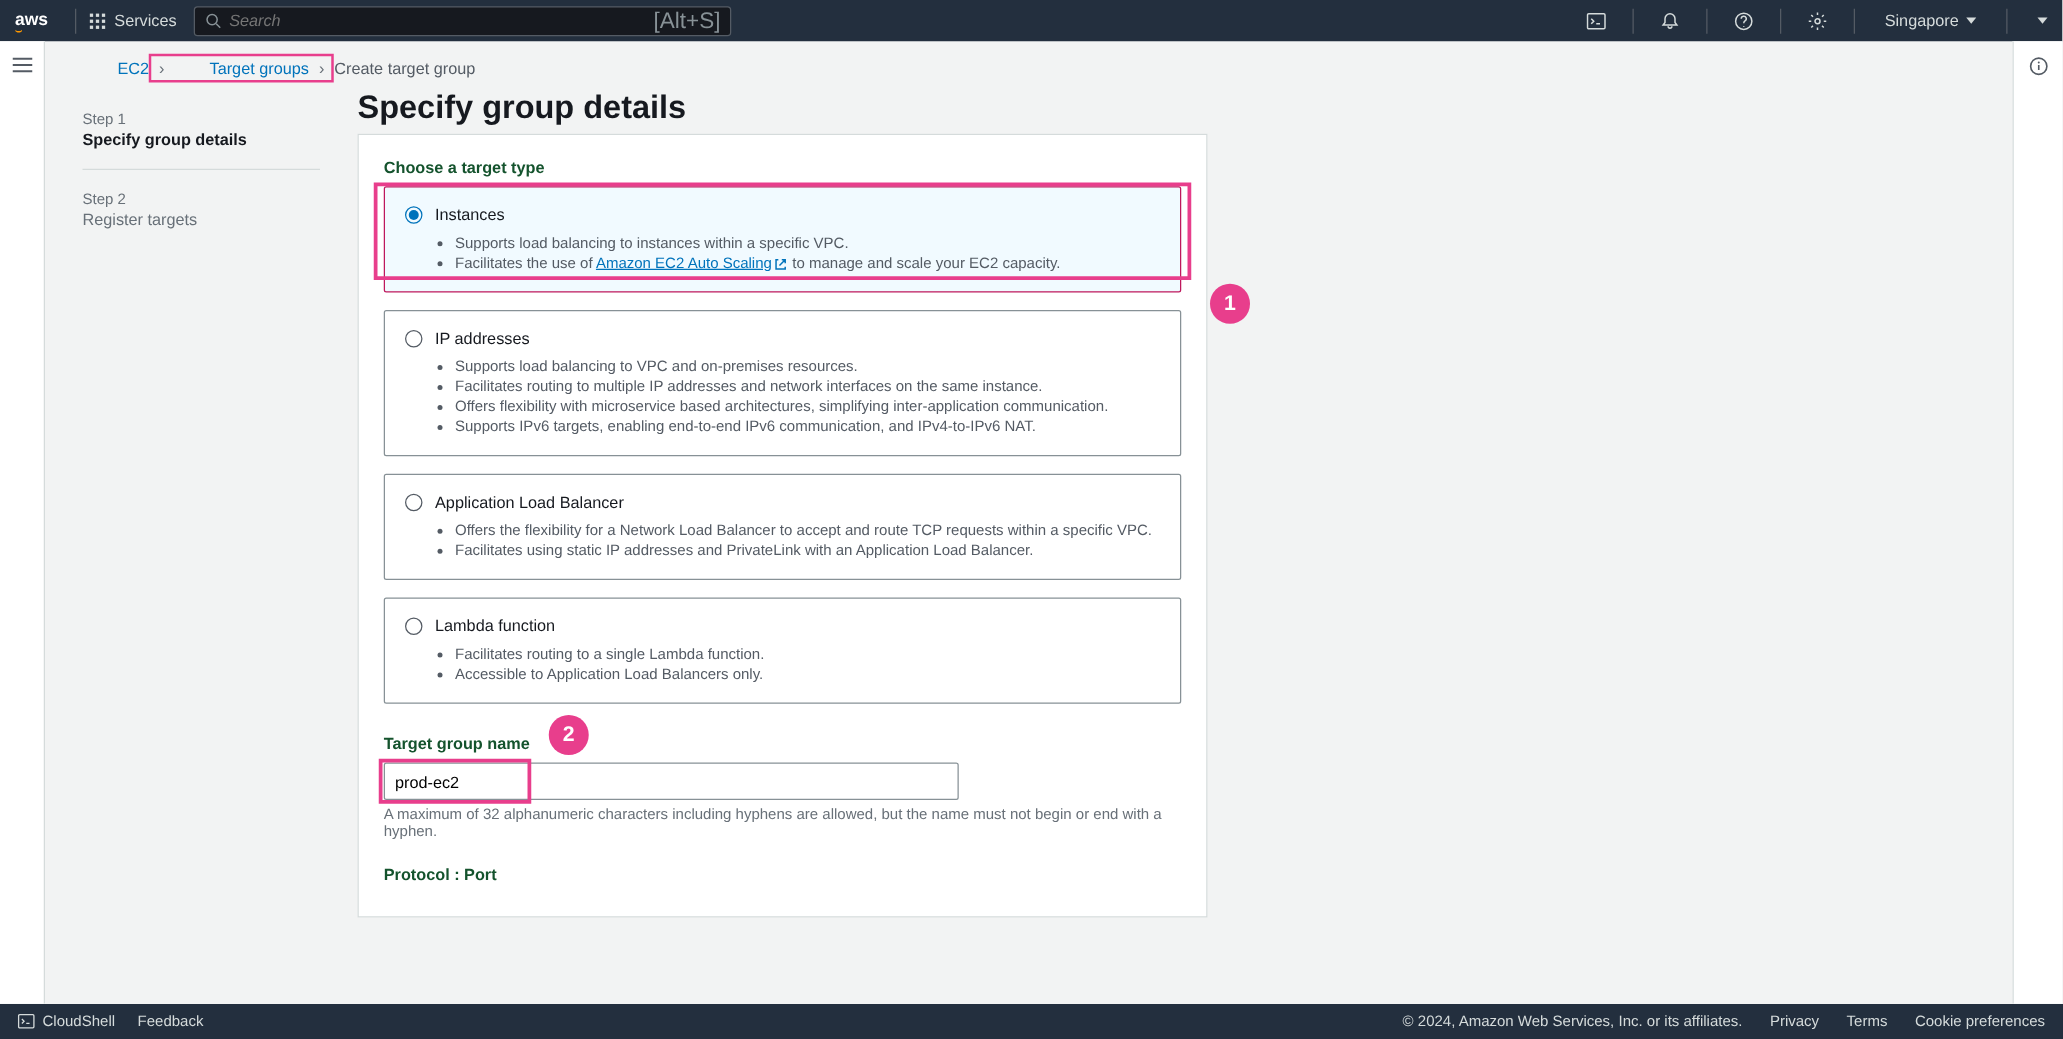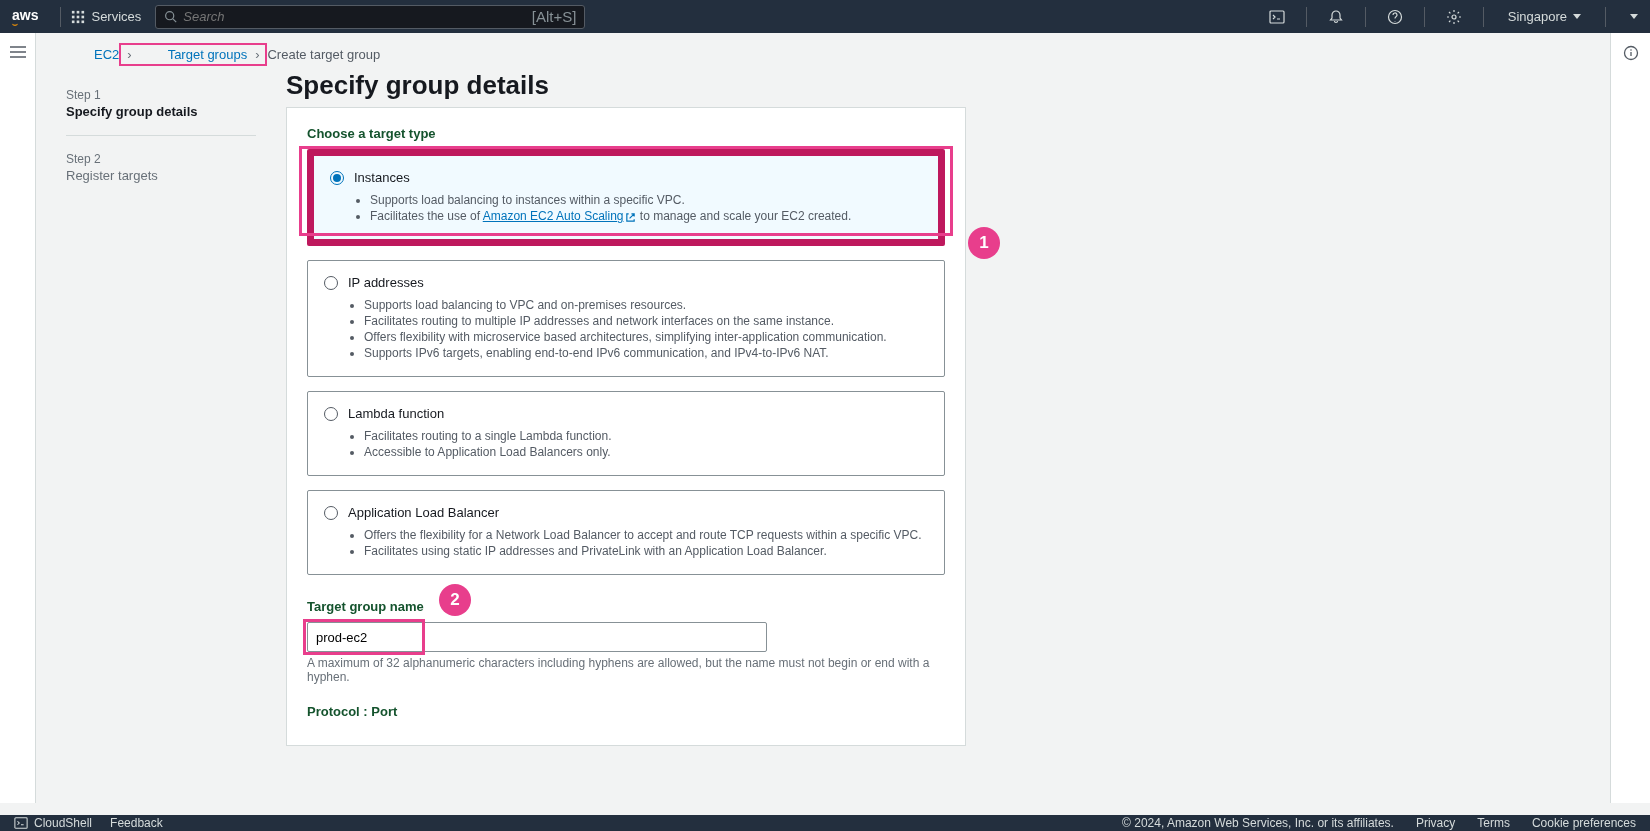--- a/index.html
+++ b/index.html
@@ -8,21 +8,21 @@
     
     .top-nav { background: #232f3e; height: 33px; display: flex; align-items: center; padding: 0 12px; color: #d5dbdb; }
     .aws-logo { color: #fff; font-weight: bold; font-size: 14px; margin-right: 12px; display: flex; align-items: center; }
     .aws-logo-text { color: #fff; font-weight: 700; }
     .aws-smile { color: #ff9900; font-size: 9px; display: block; line-height: 3px; }
     .divider-v { width: 1px; height: 20px; background: #545b64; margin: 0 10px; }
     .services-btn { display: flex; align-items: center; gap: 6px; color: #d5dbdb; cursor: pointer; font-size: 13px; }
     .grid-icon { display: inline-block; width: 14px; height: 14px; }
     .search-box { margin-left: 14px; background: #16191f; border: 1px solid #545b64; border-radius: 3px; height: 24px; display: flex; align-items: center; padding: 0 8px; width: 430px; }
     .search-box input { background: transparent; border: none; outline: none; color: #d5dbdb; font-style: italic; flex: 1; margin-left: 6px; font-size: 13px; }
-    .search-hint { color: #879196; font-size: 15px; }
+    .search-hint { color: #879196; font-size: 18px; }
     .nav-right { margin-left: auto; display: flex; align-items: center; gap: 4px; }
     .icon-btn { width: 30px; height: 30px; display: flex; align-items: center; justify-content: center; cursor: pointer; color: #d5dbdb; }
     .region-btn { display: flex; align-items: center; gap: 6px; padding: 0 10px; cursor: pointer; font-size: 13px; color: #d5dbdb; }
     .caret-down { width: 0; height: 0; border-left: 4px solid transparent; border-right: 4px solid transparent; border-top: 5px solid #d5dbdb; }
     
     
     .main-wrap { display: flex; height: calc(100vh - 33px - 28px); }
     .left-rail { width: 36px; background: #fff; border-right: 1px solid #d5dbdb; padding-top: 12px; display: flex; flex-direction: column; align-items: center; }
     .hamburger { cursor: pointer; }
     
@@ -51,39 +51,39 @@
     
     .panel { background: #fff; border: 1px solid #d5dbdb; border-radius: 0; }
     .panel-header { padding: 14px 20px 12px; border-bottom: 1px solid #d5dbdb; }
     .panel-header h2 { font-size: 17px; font-weight: 700; }
     .panel-header p { font-size: 12px; color: #687078; margin-top: 4px; }
     .panel-body { padding: 18px 20px; }
     
     .field-label { font-size: 13px; font-weight: 700; color: #14532d; margin-bottom: 8px; }
     
     .radio-card { border: 1px solid #879196; border-radius: 2px; padding: 14px 16px 14px 16px; margin-bottom: 14px; cursor: pointer; background: #fff; position: relative; }
-    .radio-card.selected { border: 7px solid #be185d; background: #f1faff; }
+    .radio-card.selected { border: 1px solid #be185d; background: #f1faff; }
     .radio-head { display: flex; align-items: center; gap: 10px; font-size: 13px; font-weight: 400; }
     .radio-circle { width: 14px; height: 14px; border: 1px solid #545b64; border-radius: 50%; display: inline-flex; align-items: center; justify-content: center; flex-shrink: 0; }
     .radio-card.selected .radio-circle { border-color: #0073bb; }
     .radio-dot { width: 8px; height: 8px; background: #0073bb; border-radius: 50%; }
     .radio-bullets { margin: 8px 0 0 40px; font-size: 12px; color: #545b64; }
     .radio-bullets li { margin-bottom: 2px; }
     .inline-link { color: #0073bb; text-decoration: underline; }
     .ext-icon { display: inline-block; vertical-align: text-bottom; margin-left: 2px; }
     
     .radio-card-wrap { position: relative; }
     .highlight-box { position: absolute; border: 3px solid #e83e8c; pointer-events: none; }
     .annot-badge { position: absolute; width: 32px; height: 32px; border-radius: 50%; background: #e83e8c; color: #fff; font-weight: 700; font-size: 17px; display: flex; align-items: center; justify-content: center; }
     
     .text-input { width: 460px; height: 30px; border: 1px solid #879196; border-radius: 2px; padding: 4px 8px; font-size: 13px; font-family: inherit; }
     .helper-text { font-size: 12px; color: #687078; margin-top: 4px; }
     
     
-    .footer { position: fixed; bottom: 0; left: 0; right: 0; height: 16px; background: #232f3e; display: flex; align-items: center; padding: 0 14px; color: #d5dbdb; font-size: 12px; }
+    .footer { position: fixed; bottom: 0; left: 0; right: 0; height: 28px; background: #232f3e; display: flex; align-items: center; padding: 0 14px; color: #d5dbdb; font-size: 12px; }
     .footer-link { color: #d5dbdb; margin-right: 18px; text-decoration: none; display: flex; align-items: center; gap: 6px; }
     .footer-right { margin-left: auto; display: flex; gap: 22px; align-items: center; }
     .footer-right span, .footer-right a { color: #d5dbdb; text-decoration: none; }
     
     
     ::-webkit-scrollbar { width: 14px; }
     ::-webkit-scrollbar-track { background: #f2f3f3; }
     ::-webkit-scrollbar-thumb { background: #879196; border-radius: 7px; border: 3px solid #f2f3f3; }
   </style>
 </head>
@@ -205,21 +205,21 @@
                 <div class="radio-head">
                   <span class="radio-circle">
                       <span class="radio-dot"></span>
                     </span>
                   <span>Instances</span>
                 </div>
                 <ul class="radio-bullets">
                   <li>Supports load balancing to instances within a specific VPC.</li>
                   <li><span>Facilitates the use of </span><a href="#" class="inline-link"><span>Amazon EC2 Auto Scaling</span><svg class="ext-icon" width="11" height="11" viewBox="0 0 12 12">
                           <path d="M4 2H2v8h8V8M7 2h3v3M10 2L5 7" stroke="#0073bb" fill="none" stroke-width="1.3"></path>
-                        </svg></a><span> to manage and scale your EC2 created.</span></li>
+                        </svg></a><span> to manage and scale your EC2 capacity.</span></li>
                 </ul>
               </div>
               <div class="highlight-box" style="top:-3px;left:-8px;right:-8px;bottom:10px"></div>
               <div class="annot-badge" style="top:78px; right:-55px">1</div>
             </div>
 
             <div class="radio-card">
               <div class="radio-head">
                 <span class="radio-circle"></span>
                 <span>IP addresses</span>
@@ -228,36 +228,36 @@
                 <li>Supports load balancing to VPC and on-premises resources.</li>
                 <li>Facilitates routing to multiple IP addresses and network interfaces on the same instance.</li>
                 <li>Offers flexibility with microservice based architectures, simplifying inter-application communication.</li>
                 <li>Supports IPv6 targets, enabling end-to-end IPv6 communication, and IPv4-to-IPv6 NAT.</li>
               </ul>
             </div>
 
             <div class="radio-card">
               <div class="radio-head">
                 <span class="radio-circle"></span>
+                <span>Application Load Balancer</span>
+              </div>
+              <ul class="radio-bullets">
+                <li>Offers the flexibility for a Network Load Balancer to accept and route TCP requests within a specific VPC.</li>
+                <li>Facilitates using static IP addresses and PrivateLink with an Application Load Balancer.</li>
+              </ul>
+            </div>
+
+            <div class="radio-card">
+              <div class="radio-head">
+                <span class="radio-circle"></span>
                 <span>Lambda function</span>
               </div>
               <ul class="radio-bullets">
                 <li>Facilitates routing to a single Lambda function.</li>
                 <li>Accessible to Application Load Balancers only.</li>
-              </ul>
-            </div>
-
-            <div class="radio-card">
-              <div class="radio-head">
-                <span class="radio-circle"></span>
-                <span>Application Load Balancer</span>
-              </div>
-              <ul class="radio-bullets">
-                <li>Offers the flexibility for a Network Load Balancer to accept and route TCP requests within a specific VPC.</li>
-                <li>Facilitates using static IP addresses and PrivateLink with an Application Load Balancer.</li>
               </ul>
             </div>
 
             <div style="height:10px"></div>
             <div class="field-label">Target group name</div>
             <div style="position:relative">
               <input class="text-input" value="prod-ec2" style="">
               <div class="highlight-box" style="top:-3px;left:-4px;width:122px;height:36px"></div>
               <div class="annot-badge" style="top:-38px; left:132px">2</div>
             </div>

